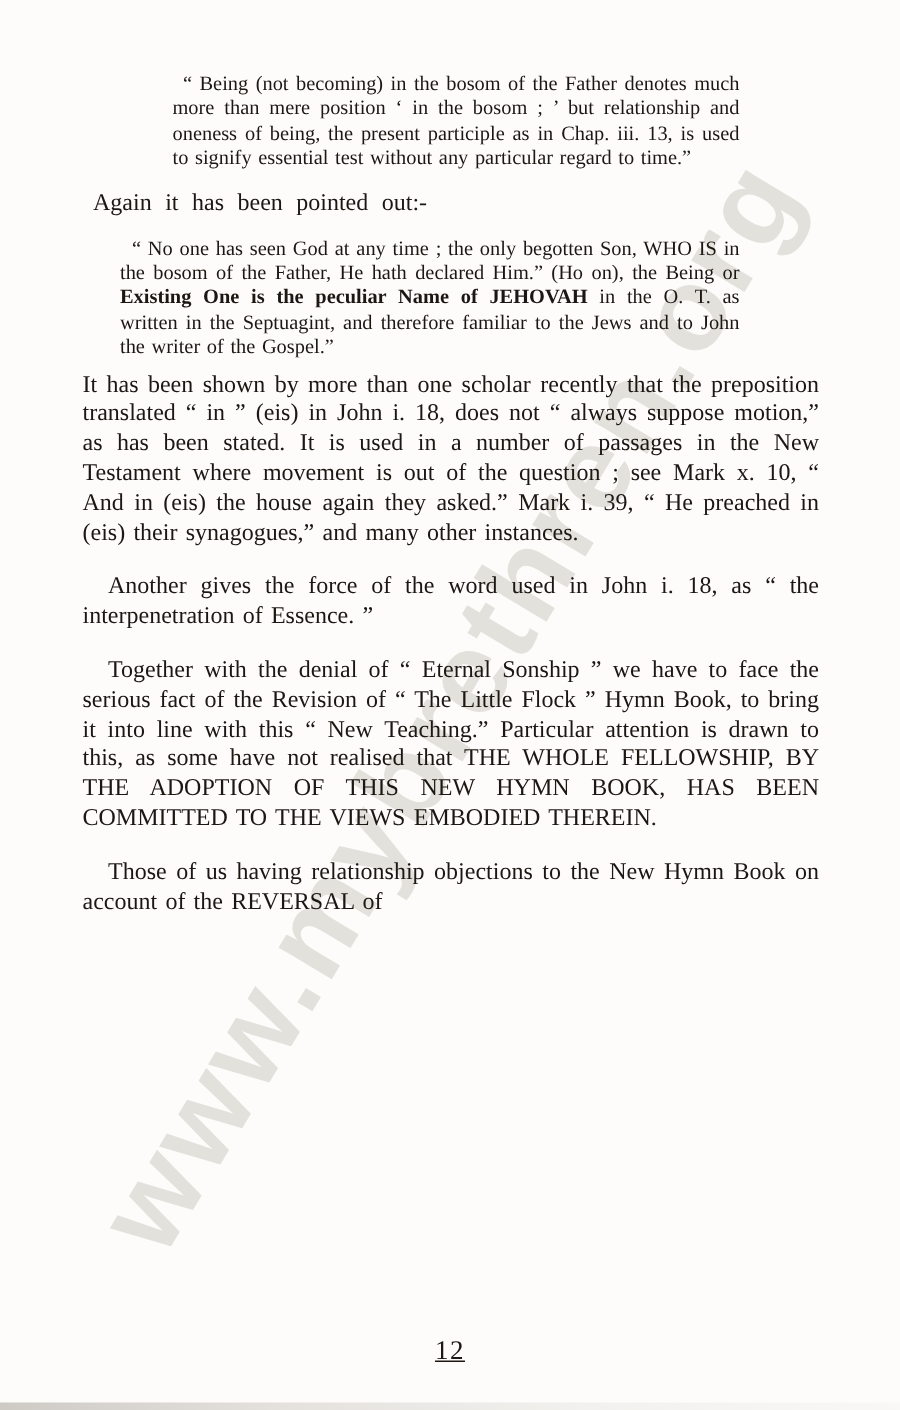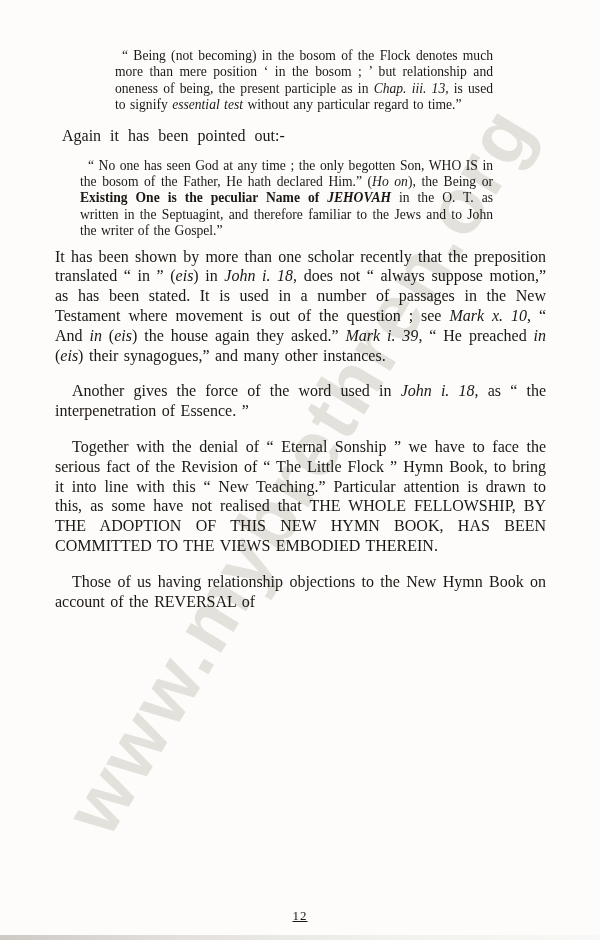--- a/index.html
+++ b/index.html
@@ -51,28 +51,28 @@
   .quote-2 { margin: 12px 53px 0 25px; text-indent: 8px; }
   .para {
     font-size: 16px;
     line-height: 19.8px;
     text-align: justify;
     word-spacing: 1.5px;
     margin-top: 16px;
   }
   .para.first { margin-top: 7px; }
   .para.indent { text-indent: 17px; }
-  .it { font-style: italic; }
+  .it { }
   .bd { font-weight: bold; }
   .page-number {
     position: absolute;
-    bottom: 16px; left: 0;
+    bottom: 29px; left: 0;
     width: 100%;
     text-align: center;
-    font-size: 13px;
+    font-size: 18px;
     letter-spacing: 1px;
     z-index: 1;
     text-decoration: underline;
   }
   .bottom-edge {
     position: absolute;
     bottom: 0; left: 0;
     width: 100%; height: 5px;
     background: linear-gradient(90deg, #b9b5ae, #d8d5cf 30%, #eeece9 65%, #f7f6f4);
     opacity: 0.7;
@@ -81,21 +81,21 @@
 </style>
 </head>
 <body>
 
 <div class="page">
 
   <div class="watermark">www.mybrethren.org</div>
 
   <div class="content">
 
-    <div class="quote quote-1"><span>“ Being (not becoming) in the bosom of the Flock denotes much more than mere position ‘ in the bosom ; ’  but relationship and oneness of being, the present participle as in </span><span class="it">Chap. iii. 13</span><span>, is used to signify </span><span class="it">essential test</span><span> without any particular regard to time.”</span></div>
+    <div class="quote quote-1"><span>“ Being (not becoming) in the bosom of the Father denotes much more than mere position ‘ in the bosom ; ’  but relationship and oneness of being, the present participle as in </span><span class="it">Chap. iii. 13</span><span>, is used to signify </span><span class="it">essential test</span><span> without any particular regard to time.”</span></div>
 
     <div class="intro-line">Again it has been pointed out:-</div>
 
     <div class="quote quote-2"><span>“ No one has seen God at any time ;  the only begotten Son, WHO IS in the bosom of the Father, He hath declared Him.”    (</span><span class="it">Ho on</span><span>), the Being or </span><span class="bd">Existing One is the peculiar Name of </span><span class="it bd">JEHOVAH</span><span> in the O. T.  as written in the Septuagint, and therefore familiar to the Jews and to John the writer of the Gospel.”</span></div>
 
     <div class="para first"><span>It has been shown by more than one scholar recently that the preposition translated “ in ” (</span><span class="it">eis</span><span>) in </span><span class="it">John i. 18</span><span>, does not “ always suppose motion,” as has been stated. It is used in a number of passages in the New Testament where movement is out of the question ;  see </span><span class="it">Mark x. 10</span><span>, “ And </span><span class="it">in</span><span> (</span><span class="it">eis</span><span>) the house again they asked.”  </span><span class="it">Mark i. 39</span><span>, “ He preached </span><span class="it">in</span><span> (</span><span class="it">eis</span><span>) their synagogues,” and many other instances.</span></div>
 
     <div class="para indent"><span>Another gives the force of the word used in </span><span class="it">John i. 18</span><span>, as “ the interpenetration of Essence. ”</span></div>
 
 

